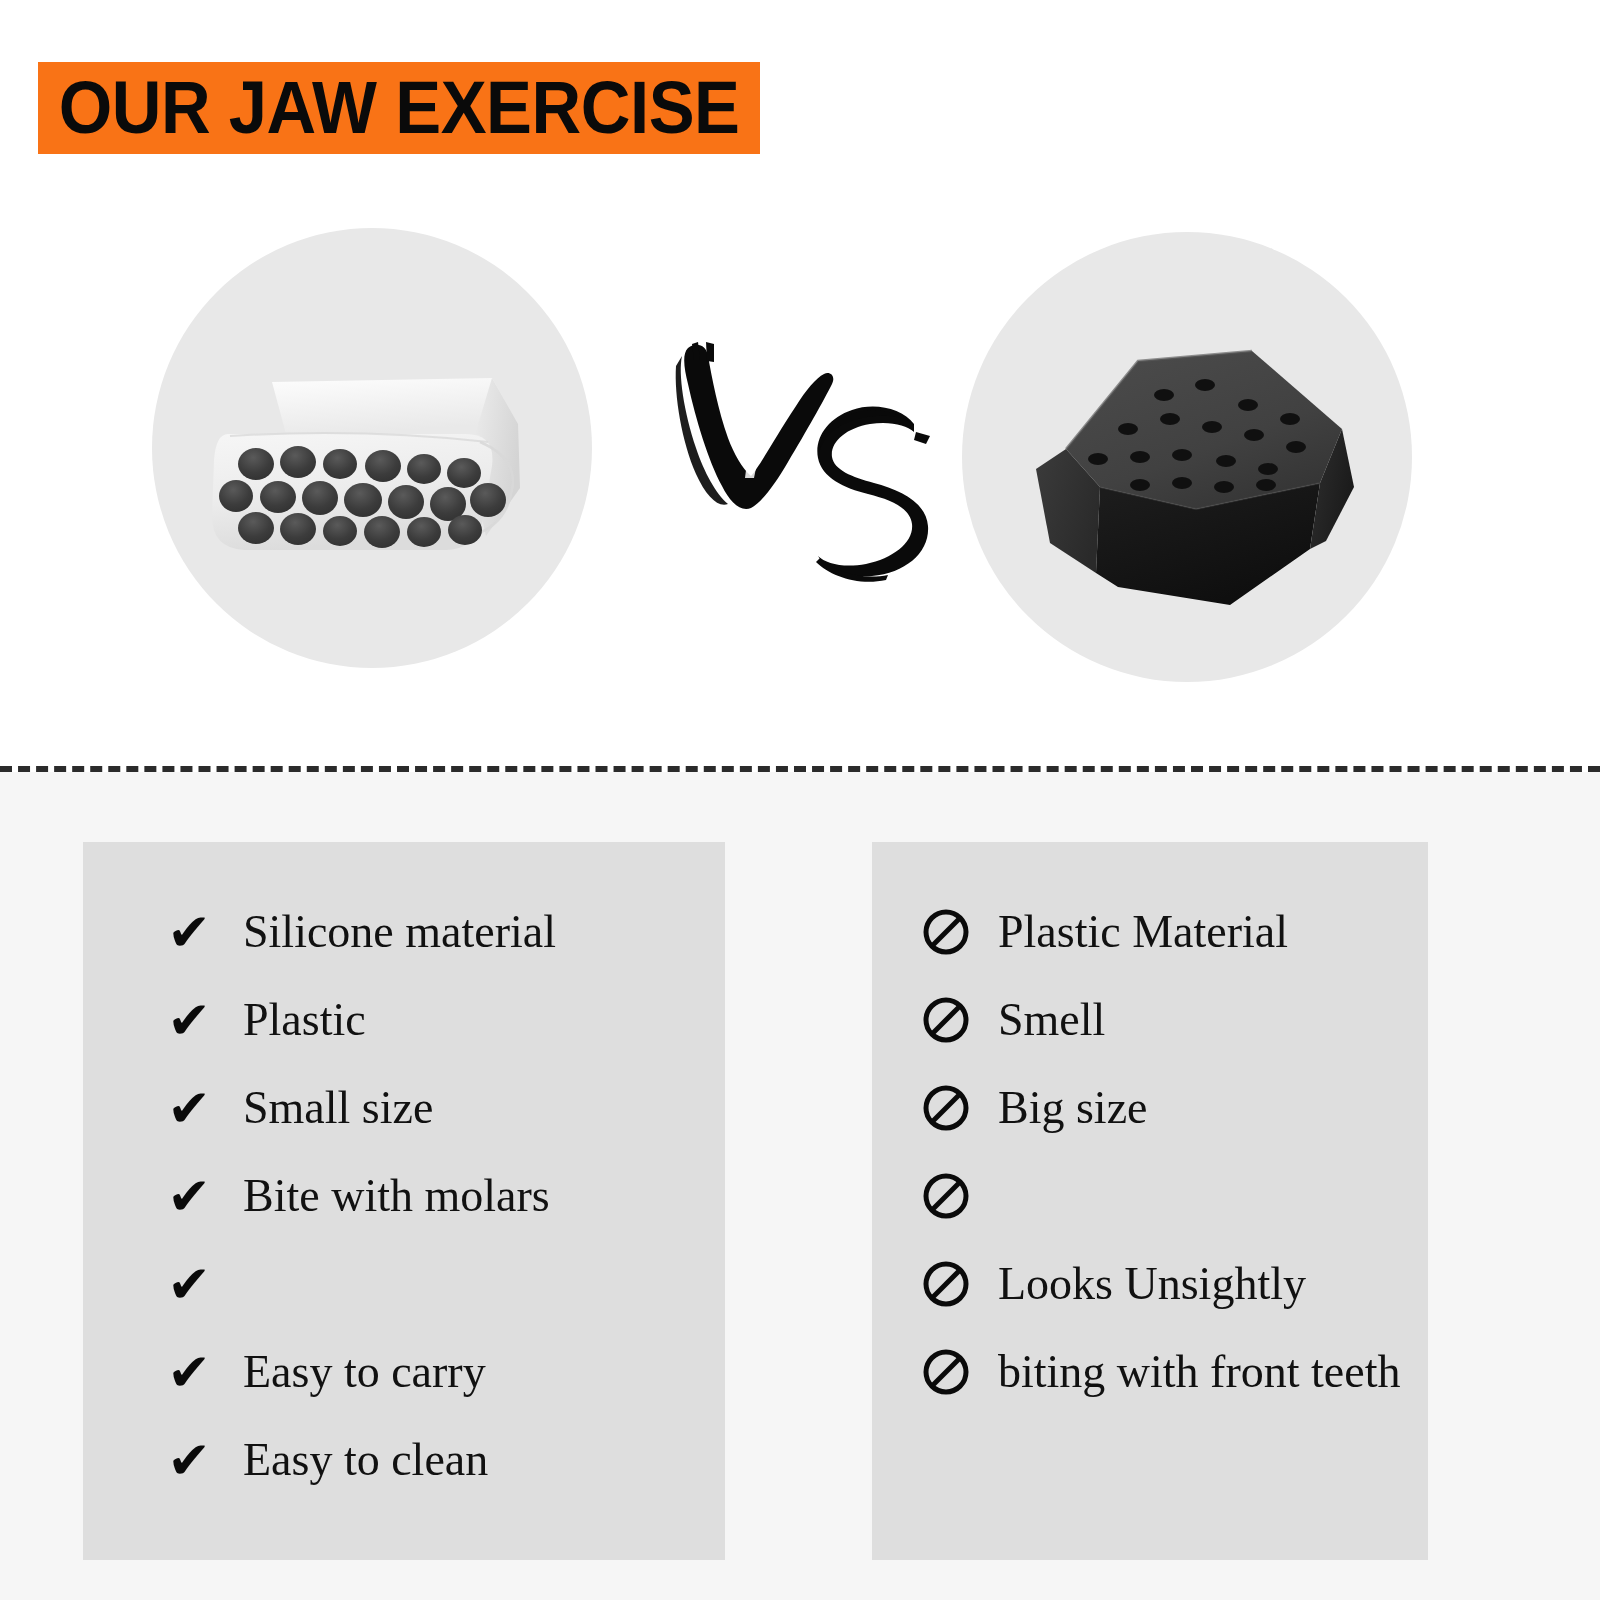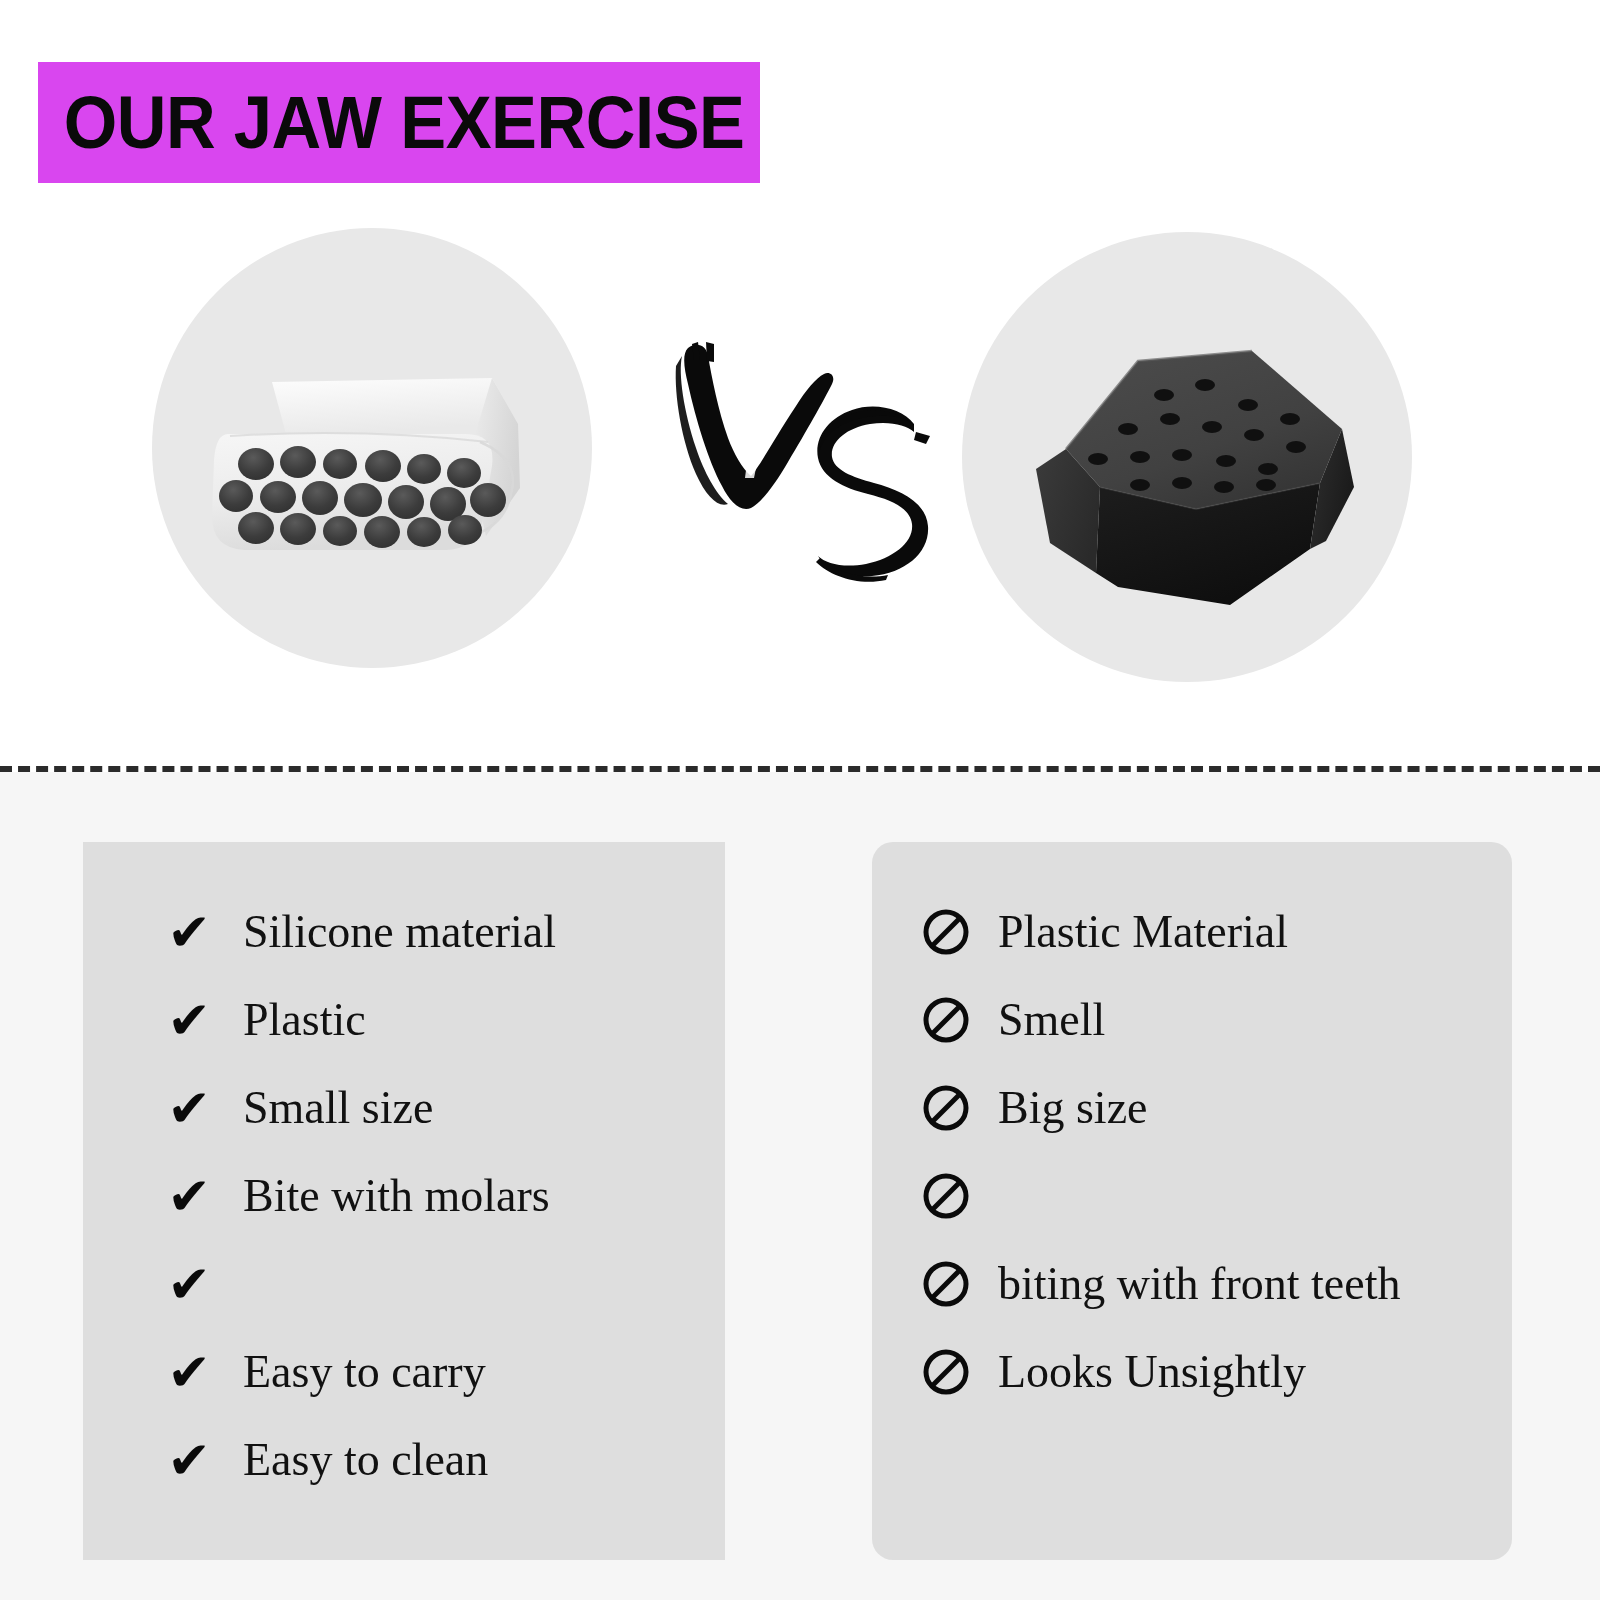--- a/index.html
+++ b/index.html
@@ -21,25 +21,25 @@
     position: absolute;
     left: 0; top: 0;
     width: 1600px;
     height: 770px;
     background: #ffffff;
   }
 
   .header-bar {
     position: absolute;
     top: 62px;
-    height: 121px;
-    background: #d946ef;
+    height: 92px;
+    background: #f97316;
     display: flex;
     align-items: center;
-    justify-content: flex-start;
+    justify-content: center;
   }
   #header-bar-ours  { left: 38px;  width: 722px; }
   #header-bar-others{ left: 838px; width: 724px; }
 
   .header-text {
     font-family: "Liberation Sans", sans-serif;
     font-weight: bold;
     font-size: 74px;
     letter-spacing: -0.5px;
     color: #0a0a0a;
@@ -105,21 +105,21 @@
 
   .feature-card {
     position: absolute;
     top: 70px;
     height: 718px;
     background: #dedede;
     box-sizing: border-box;
     padding-top: 46px;
   }
   #feature-card-ours   { left: 83px;  width: 642px; }
-  #feature-card-others { left: 872px; width: 640px; border-radius: 21px; }
+  #feature-card-others { left: 872px; width: 556px; }
 
   .feature-list {
     list-style: none;
     margin: 0;
     padding: 0;
   }
 
   .feature-item {
     display: flex;
     align-items: center;
@@ -417,28 +417,28 @@
         </span>
       </li>
 
       <li class="feature-item">
         <span class="feature-icon">
           <svg class="ban-icon" viewBox="0 0 52 52">
             <circle cx="26" cy="26" r="20" fill="none" stroke="#0a0a0a" stroke-width="5"></circle>
             <line x1="12" y1="40" x2="40" y2="12" stroke="#0a0a0a" stroke-width="5"></line>
           </svg>
         </span>
+        <span class="feature-label">Looks Unsightly</span>
+      </li>
+
+      <li class="feature-item">
+        <span class="feature-icon">
+          <svg class="ban-icon" viewBox="0 0 52 52">
+            <circle cx="26" cy="26" r="20" fill="none" stroke="#0a0a0a" stroke-width="5"></circle>
+            <line x1="12" y1="40" x2="40" y2="12" stroke="#0a0a0a" stroke-width="5"></line>
+          </svg>
+        </span>
         <span class="feature-label">biting with front teeth</span>
       </li>
 
-      <li class="feature-item">
-        <span class="feature-icon">
-          <svg class="ban-icon" viewBox="0 0 52 52">
-            <circle cx="26" cy="26" r="20" fill="none" stroke="#0a0a0a" stroke-width="5"></circle>
-            <line x1="12" y1="40" x2="40" y2="12" stroke="#0a0a0a" stroke-width="5"></line>
-          </svg>
-        </span>
-        <span class="feature-label">Looks Unsightly</span>
-      </li>
-
     </ul>
   </div>
 </div>
 
 </body></html>

